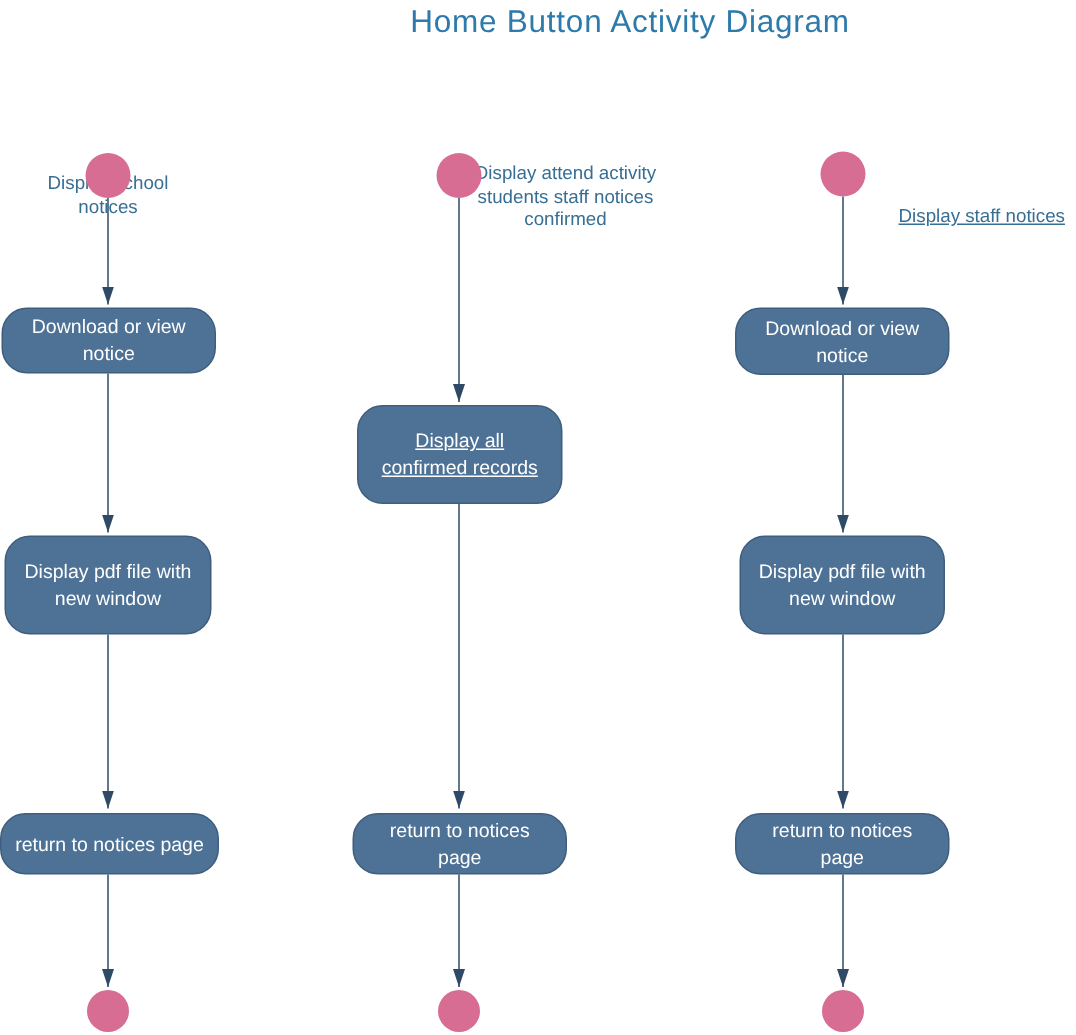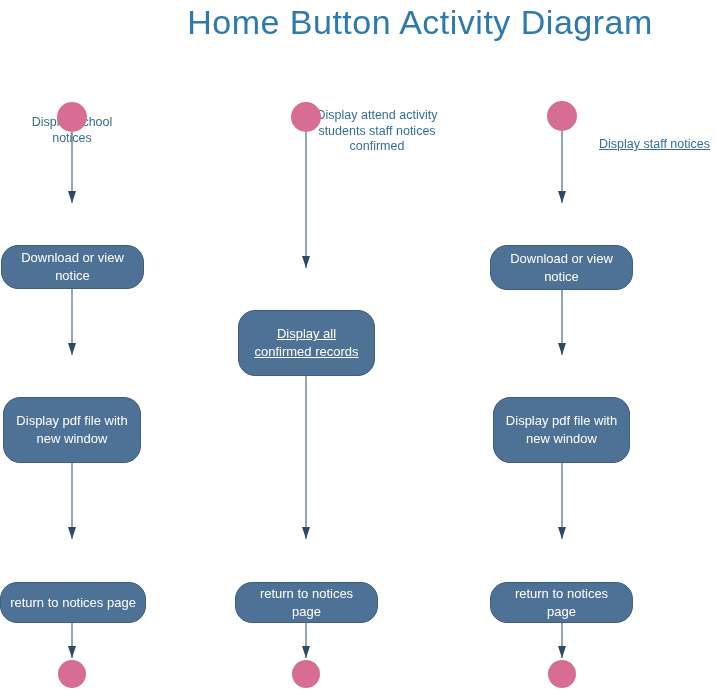--- a/index.html
+++ b/index.html
@@ -15,21 +15,21 @@
     background: #ffffff;
     overflow: hidden;
   }
   .title {
     position: absolute;
     left: 122px;
     top: 3px;
     width: 596px;
     margin: 0;
     text-align: center;
-    font-size: 34px;
+    font-size: 21px;
     font-weight: 400;
     color: #2d7aab;
     letter-spacing: 0.5px;
   }
   .edges {
     position: absolute;
     left: 0;
     top: 0;
     width: 717px;
     height: 690px;
@@ -49,21 +49,20 @@
     border: 1px solid #3f5e7e;
     border-radius: 17px;
     color: #ffffff;
     font-size: 13px;
     line-height: 1.35;
     display: flex;
     align-items: center;
     justify-content: center;
     text-align: center;
     padding: 2px 8px;
-    margin-top: 40px;
   }
   .lane-label {
     position: absolute;
     color: #376e94;
     font-size: 12.5px;
     line-height: 1.25;
     text-align: center;
     margin-top: 44px;
   }
 </style>

